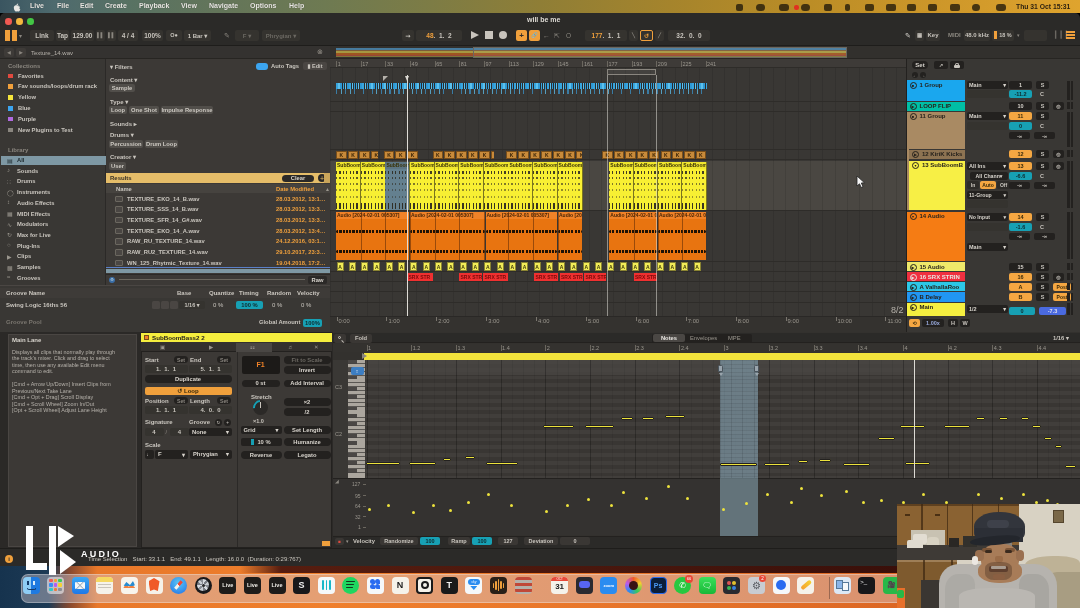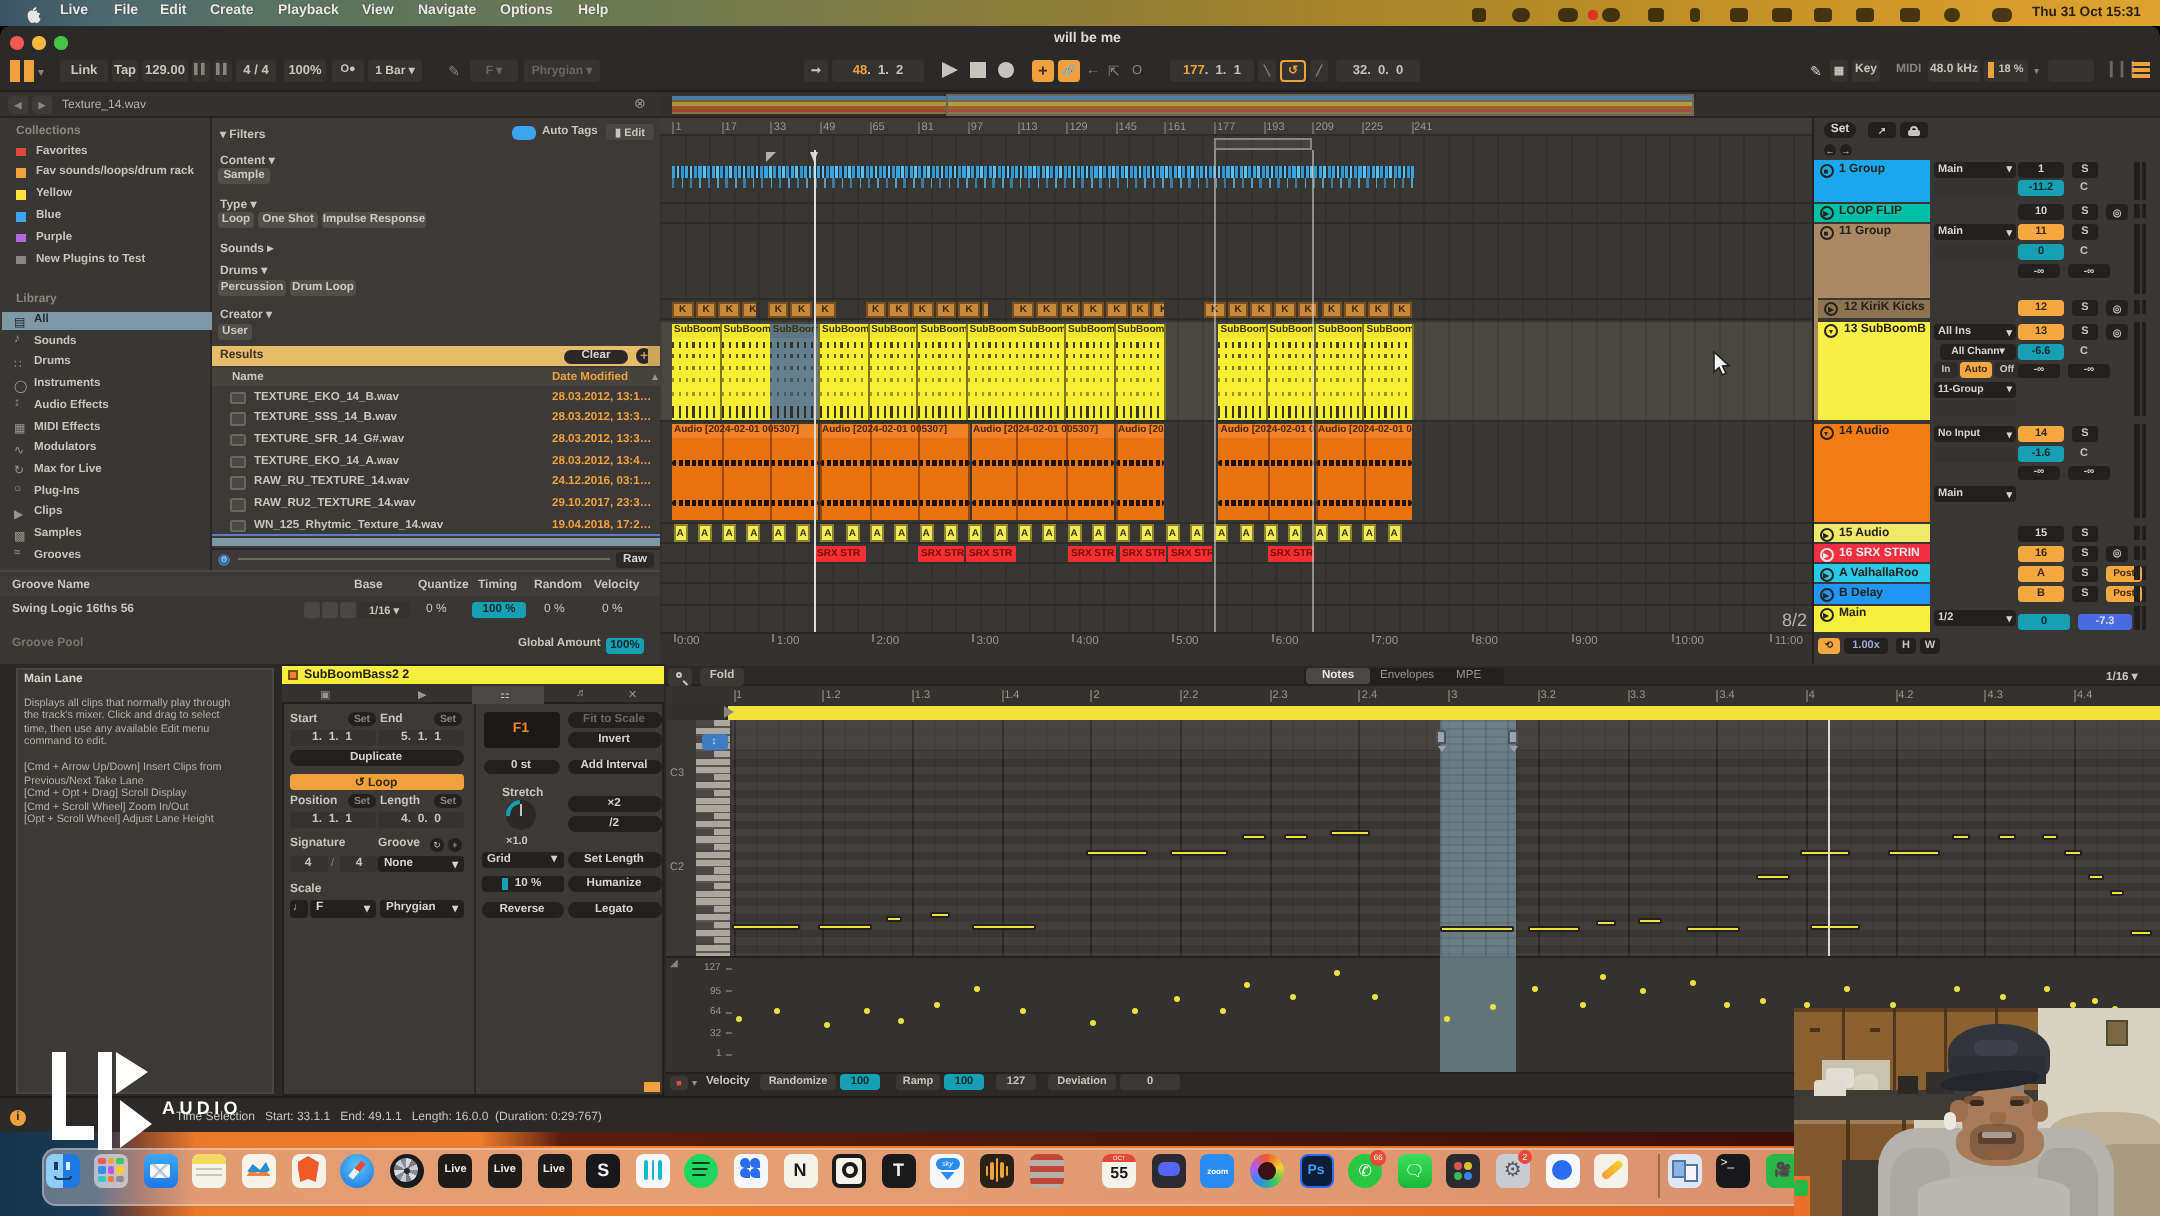--- a/index.html
+++ b/index.html
@@ -991,21 +991,21 @@
 <div class="ab" style="left:470.3px;top:586px;width:7px;height:4px;background:#2a8cf0;clip-path:polygon(0 0,100% 0,50% 100%);"></div>
 <div class="ab" style="left:489.9px;top:576.5px;width:17px;height:17px;border-radius:4px;background:#2a2018;"></div>
 <div class="ab" style="left:492.9px;top:582.5px;width:1.5px;height:5px;background:#f0a03c;border-radius:1px;"></div>
 <div class="ab" style="left:495.3px;top:580.5px;width:1.5px;height:9px;background:#f0a03c;border-radius:1px;"></div>
 <div class="ab" style="left:497.7px;top:579.0px;width:1.5px;height:12px;background:#f0a03c;border-radius:1px;"></div>
 <div class="ab" style="left:500.1px;top:581.0px;width:1.5px;height:8px;background:#f0a03c;border-radius:1px;"></div>
 <div class="ab" style="left:502.5px;top:582.5px;width:1.5px;height:5px;background:#f0a03c;border-radius:1px;"></div>
 <div class="ab" style="left:514.5px;top:576.5px;width:17px;height:17px;border-radius:4px;background:repeating-linear-gradient(180deg,#c04838 0,#c04838 3px,#b5b1aa 3px,#b5b1aa 6px);"></div>
 <div class="ab" style="left:551.1px;top:576.5px;width:17px;height:17px;border-radius:4px;background:#f5f2ea;overflow:hidden;">
     <div style="height:4.5px;background:#e84838;color:#fff;font-size:3px;text-align:center;">OCT</div>
-    <div style="font-size:8px;font-weight:700;color:#1a1a1a;text-align:center;line-height:11px;">55</div>
+    <div style="font-size:8px;font-weight:700;color:#1a1a1a;text-align:center;line-height:11px;">31</div>
   </div>
 <div class="ab" style="left:575.7px;top:576.5px;width:17px;height:17px;border-radius:4px;background:#2a2a30;"></div>
 <div class="ab" style="left:578.7px;top:581px;width:11px;height:7px;border-radius:3px;background:#5865f2;"></div>
 <div class="ab" style="left:600.3px;top:576.5px;width:17px;height:17px;border-radius:4px;background:#2a8cf0;color:#fff;font-size:4px;font-weight:700;display:flex;align-items:center;justify-content:center;">zoom</div>
 <div class="ab" style="left:624.9px;top:576.5px;width:17px;height:17px;border-radius:50%;background:conic-gradient(#f05a28,#f5d030,#3ac85a,#2a8cf0,#b85af0,#f05a28);"></div>
 <div class="ab" style="left:628.9px;top:580.5px;width:9px;height:9px;border-radius:50%;background:#3a1214;"></div>
 <div class="ab" style="left:649.5px;top:576.5px;width:17px;height:17px;border-radius:4px;background:#0a1e3a;border:1px solid #2a6cf0;color:#4a9af5;font-size:7px;font-weight:700;display:flex;align-items:center;justify-content:center;">Ps</div>
 <div class="ab" style="left:674.1px;top:576.5px;width:17px;height:17px;border-radius:50%;background:#28c840;color:#fff;font-size:8px;display:flex;align-items:center;justify-content:center;">✆</div>
 <div class="ab" style="left:685.1px;top:574.5px;width:8px;height:8px;border-radius:50%;background:#e84838;color:#fff;font-size:4px;display:flex;align-items:center;justify-content:center;">66</div>
 <div class="ab" style="left:698.7px;top:576.5px;width:17px;height:17px;border-radius:4px;background:linear-gradient(180deg,#3ae05a,#18b838);color:#fff;font-size:8px;display:flex;align-items:center;justify-content:center;">🗨</div>

